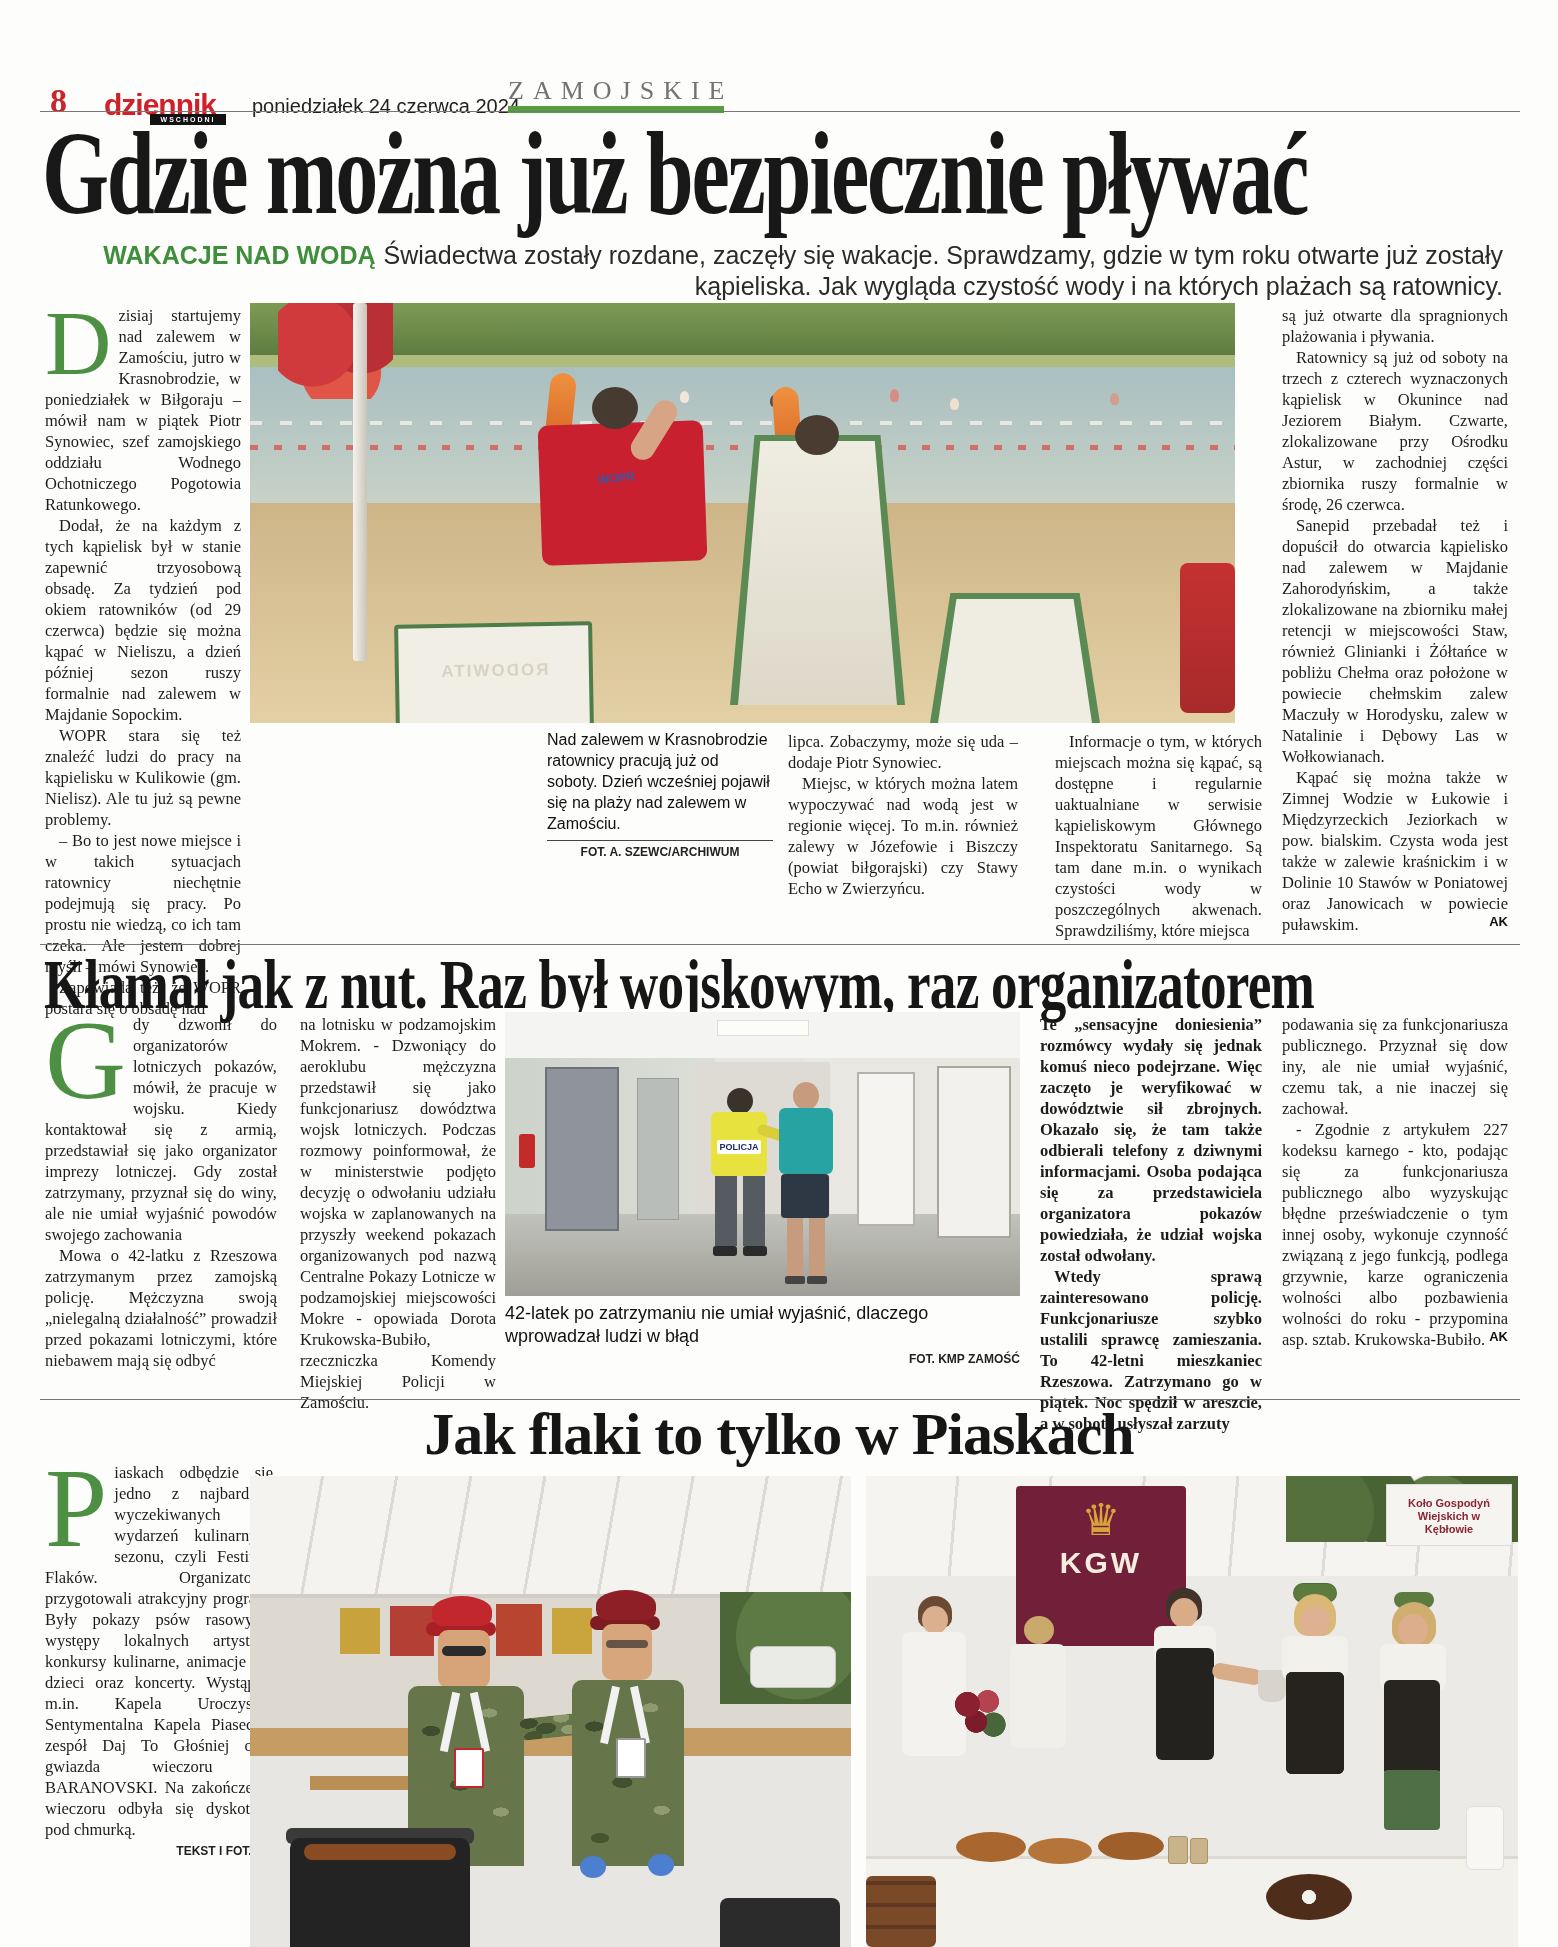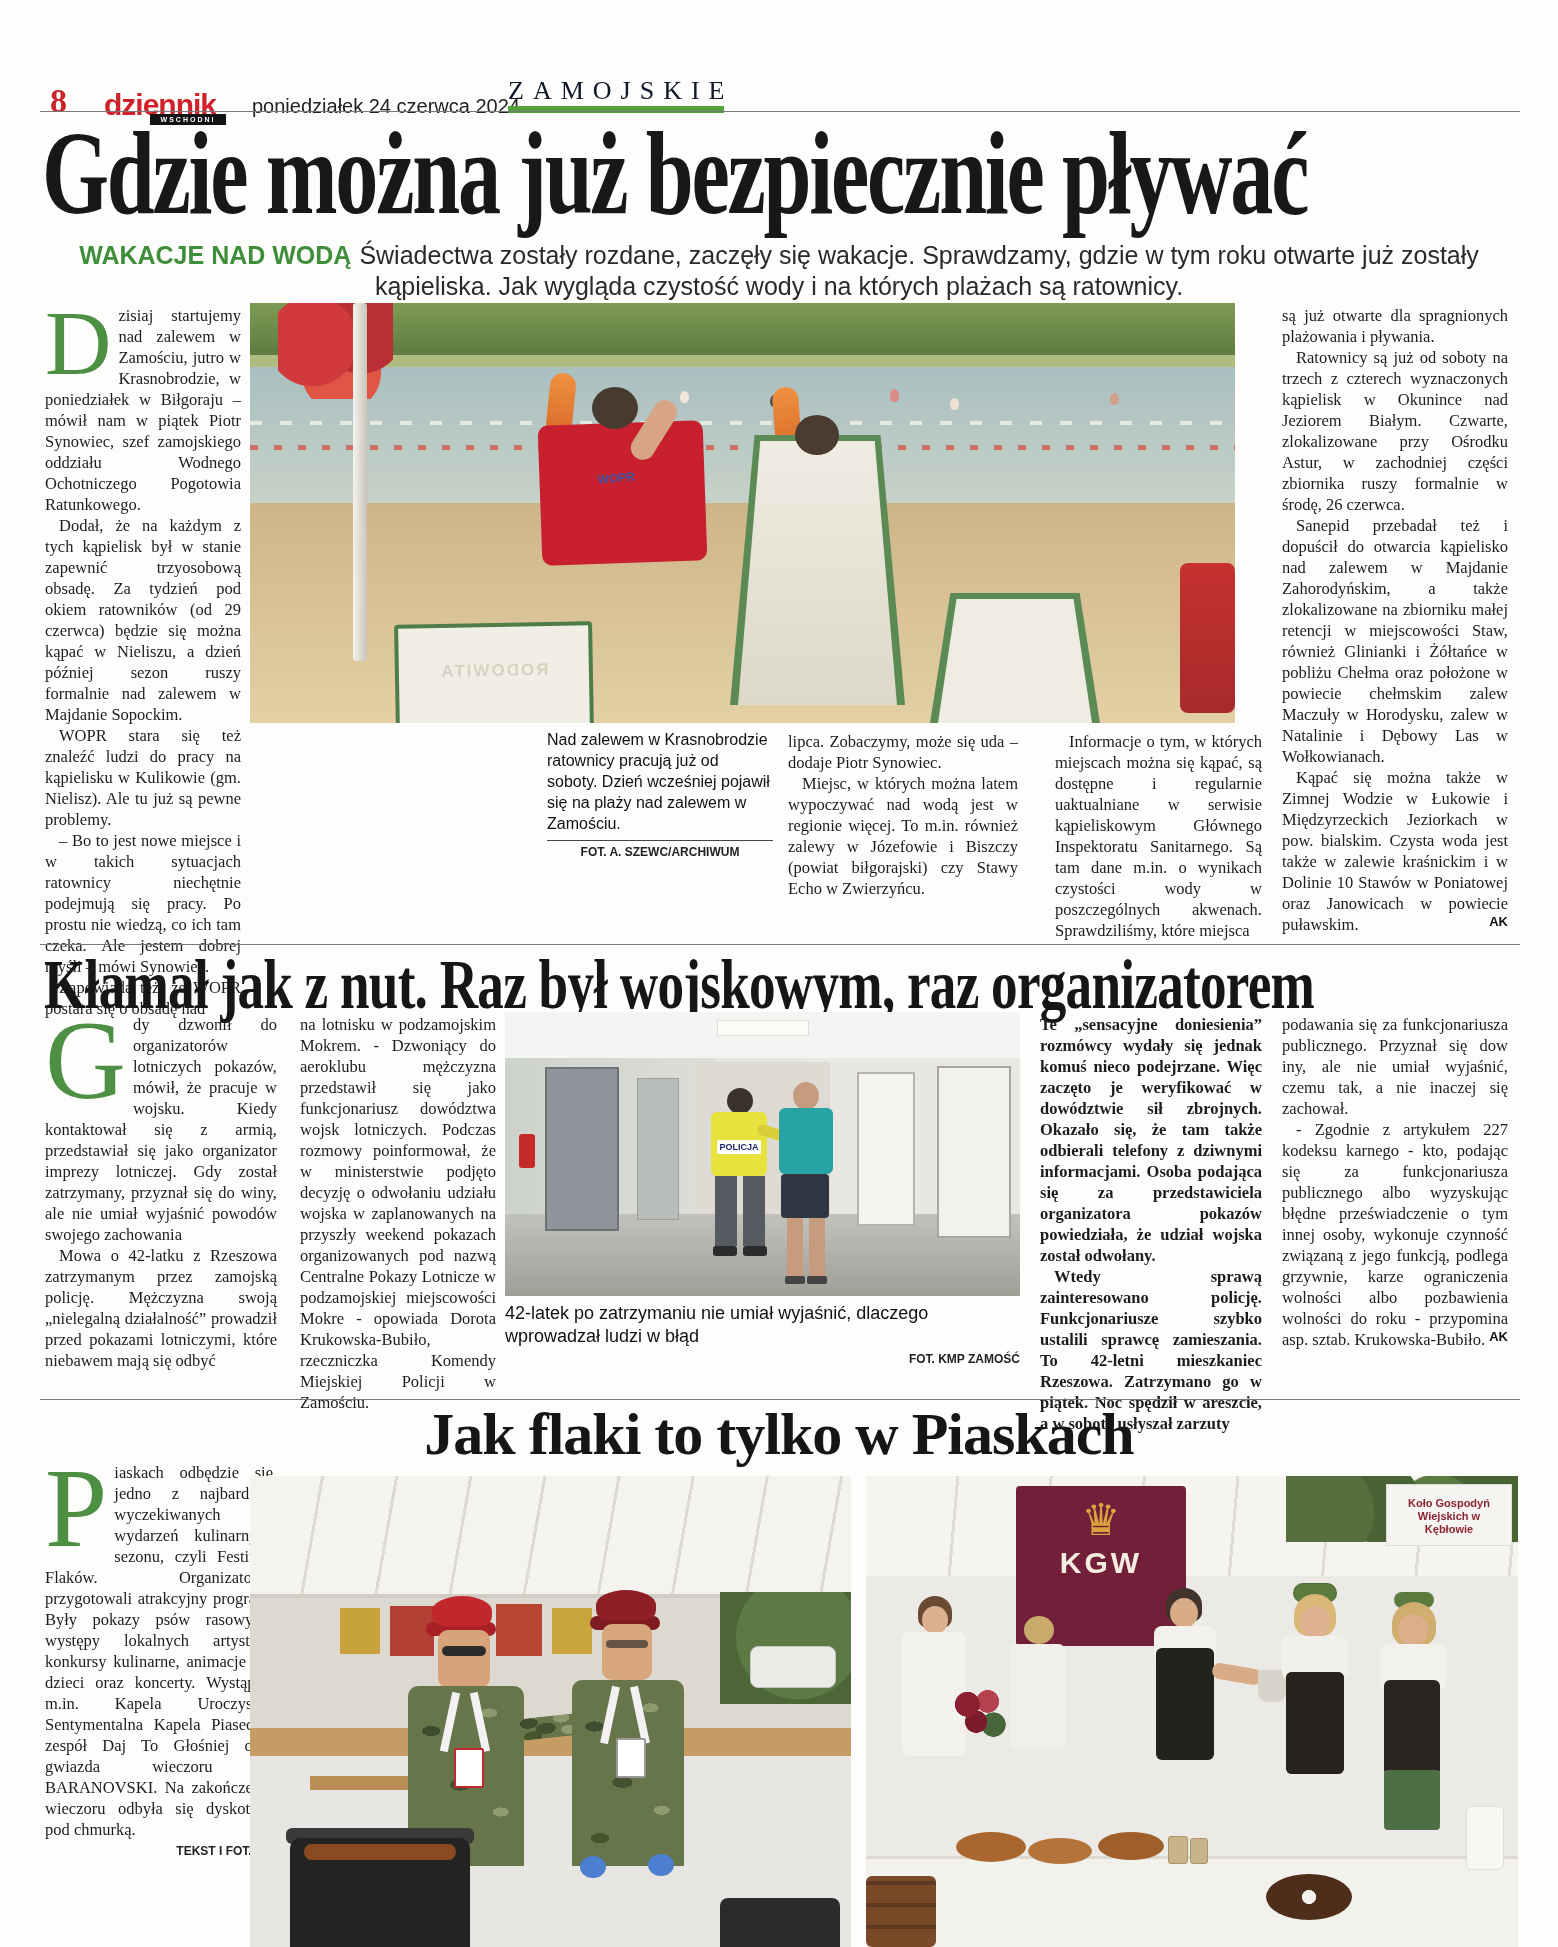--- a/index.html
+++ b/index.html
@@ -6,27 +6,27 @@
   .page{position:relative;width:1558px;height:1947px;background:#fdfdfb;margin:0 auto;
         font-family:"Liberation Serif",serif;color:#1c1c1c;overflow:hidden;}
   .abs{position:absolute;}
   
   .pageno{left:50px;top:82px;font:700 34px "Liberation Serif",serif;color:#c9252b;}
   .logo{left:104px;top:88px;font:800 30px "Liberation Sans",sans-serif;color:#d0202a;letter-spacing:-1px;}
   .logo-sub{left:150px;top:114px;width:76px;height:11px;background:#121212;color:#fff;
             font:700 7px/11px "Liberation Sans",sans-serif;text-align:center;letter-spacing:2px;}
   .date{left:252px;top:95px;font:20px "Liberation Sans",sans-serif;color:#222;}
   .section{left:508px;top:76px;width:216px;text-align:center;font:26px "Liberation Serif",serif;
-           letter-spacing:9px;color:#0f172a;}
+           letter-spacing:9px;color:#737373;}
   .section-bar{left:508px;top:106px;width:216px;height:7px;background:#54a03c;}
   .hrule{left:40px;width:1480px;height:1px;background:#777;}
   
   .h1{left:42px;top:112px;font:700 118px/1.05 "Liberation Serif",serif;letter-spacing:-3px;color:#181818;
       white-space:nowrap;transform:scaleX(.73);transform-origin:left top;}
-  .lead{left:55px;top:240px;width:1448px;text-align:center;font:25px/31px "Liberation Sans",sans-serif;color:#2a2a2a;}
+  .lead{left:55px;top:240px;width:1448px;text-align:right;font:25px/31px "Liberation Sans",sans-serif;color:#2a2a2a;}
   .kicker{font-weight:700;color:#3e8e3b;margin-right:8px;}
   .h2{left:44px;top:950px;font:700 70px/1 "Liberation Serif",serif;letter-spacing:-1px;color:#161616;
       white-space:nowrap;transform:scaleX(.76);transform-origin:left top;}
   .h3{left:0;top:1404px;width:1558px;text-align:center;font:700 60px/1 "Liberation Serif",serif;color:#161616;
       letter-spacing:-1px;}
   
   .col{position:absolute;text-align:justify;font:16.5px/21px "Liberation Serif",serif;color:#1c1c1c;}
   .col p{margin:0;}
   .col p.ind{text-indent:14px;}
   .dropcap{float:left;color:#4d9044;font-family:"Liberation Serif",serif;font-weight:400;

